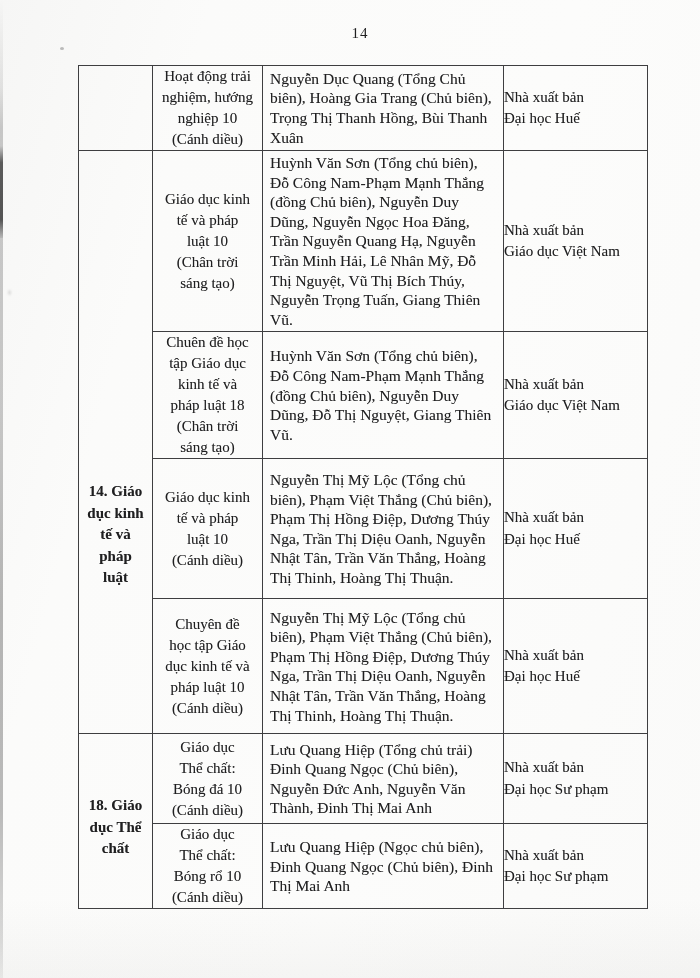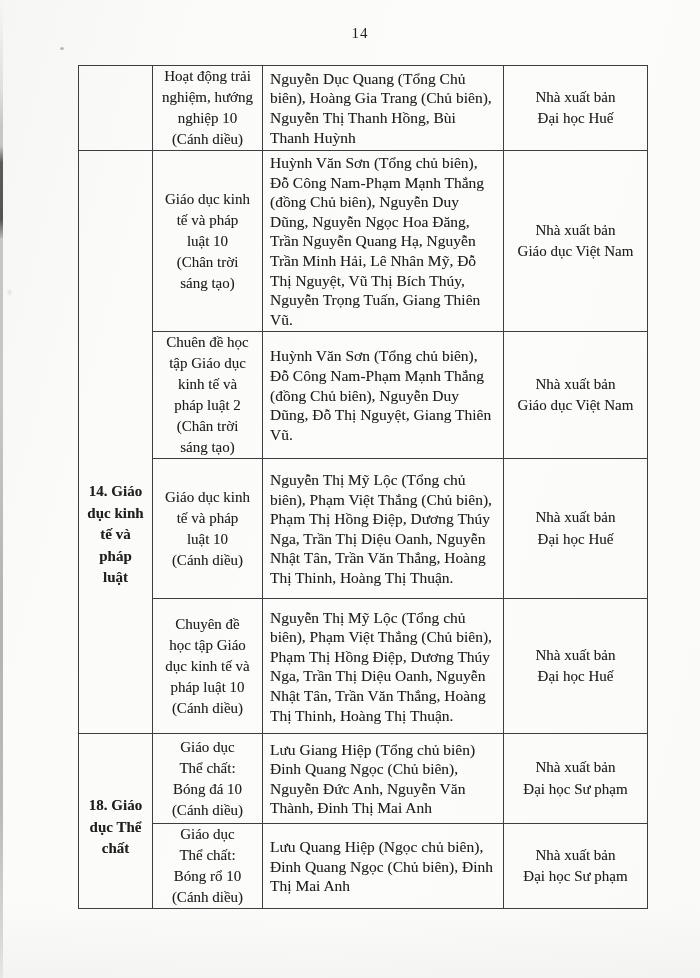--- a/index.html
+++ b/index.html
@@ -68,21 +68,20 @@
     font-size: 15px;
     line-height: 21px;
   }
   td.c-authors {
     font-size: 15.5px;
     line-height: 19.6px;
     padding: 2px 9px 2px 7px;
     text-align: left;
   }
   td.c-publisher {
-    text-align: center;
     white-space: pre-line;
     font-size: 15px;
     line-height: 21.5px;
   }
 
   
   .scan-edge {
     position: absolute;
     left: 0;
     top: 0;
@@ -156,21 +155,21 @@
     <col style="width:241px">
     <col style="width:144px">
   </colgroup>
   <tbody>
     <tr>
       <td class="c-group"></td>
       <td class="c-title">Hoạt động trải
 nghiệm, hướng
 nghiệp 10
 (Cánh diều)</td>
-      <td class="c-authors">Nguyễn Dục Quang (Tổng Chủ biên), Hoàng Gia Trang (Chủ biên), Nguyễn Thị Thanh Hồng, Bùi Thanh Huỳnh</td>
+      <td class="c-authors">Nguyễn Dục Quang (Tổng Chủ biên), Hoàng Gia Trang (Chủ biên), Trọng Thị Thanh Hồng, Bùi Thanh Xuân</td>
       <td class="c-publisher">Nhà xuất bản
 Đại học Huế</td>
     </tr>
     <tr>
       <td class="c-group g14" rowspan="4">14. Giáo
 dục kinh
 tế và
 pháp
 luật</td>
       <td class="c-title">Giáo dục kinh
@@ -179,21 +178,21 @@
 (Chân trời
 sáng tạo)</td>
       <td class="c-authors">Huỳnh Văn Sơn (Tổng chủ biên), Đỗ Công Nam-Phạm Mạnh Thắng (đồng Chủ biên), Nguyễn Duy Dũng, Nguyễn Ngọc Hoa Đăng, Trần Nguyễn Quang Hạ, Nguyễn Trần Minh Hải, Lê Nhân Mỹ, Đỗ Thị Nguyệt, Vũ Thị Bích Thúy, Nguyễn Trọng Tuấn, Giang Thiên Vũ.</td>
       <td class="c-publisher">Nhà xuất bản
 Giáo dục Việt Nam</td>
     </tr>
     <tr>
       <td class="c-title">Chuên đề học
 tập Giáo dục
 kinh tế và
-pháp luật 2
+pháp luật 18
 (Chân trời
 sáng tạo)</td>
       <td class="c-authors">Huỳnh Văn Sơn (Tổng chủ biên), Đỗ Công Nam-Phạm Mạnh Thắng (đồng Chủ biên), Nguyễn Duy Dũng, Đỗ Thị Nguyệt, Giang Thiên Vũ.</td>
       <td class="c-publisher">Nhà xuất bản
 Giáo dục Việt Nam</td>
     </tr>
     <tr>
       <td class="c-title">Giáo dục kinh
 tế và pháp
 luật 10
@@ -213,21 +212,21 @@
 Đại học Huế</td>
     </tr>
     <tr>
       <td class="c-group g15" rowspan="2">18. Giáo
 dục Thể
 chất</td>
       <td class="c-title">Giáo dục
 Thể chất:
 Bóng đá 10
 (Cánh diều)</td>
-      <td class="c-authors">Lưu Giang Hiệp (Tổng chủ biên) Đinh Quang Ngọc (Chủ biên), Nguyễn Đức Anh, Nguyễn Văn Thành, Đinh Thị Mai Anh</td>
+      <td class="c-authors">Lưu Quang Hiệp (Tổng chủ trải) Đinh Quang Ngọc (Chủ biên), Nguyễn Đức Anh, Nguyễn Văn Thành, Đinh Thị Mai Anh</td>
       <td class="c-publisher">Nhà xuất bản
 Đại học Sư phạm</td>
     </tr>
     <tr>
       <td class="c-title">Giáo dục
 Thể chất:
 Bóng rổ 10
 (Cánh diều)</td>
       <td class="c-authors">Lưu Quang Hiệp (Ngọc chủ biên), Đinh Quang Ngọc (Chủ biên), Đinh Thị Mai Anh</td>
       <td class="c-publisher">Nhà xuất bản

